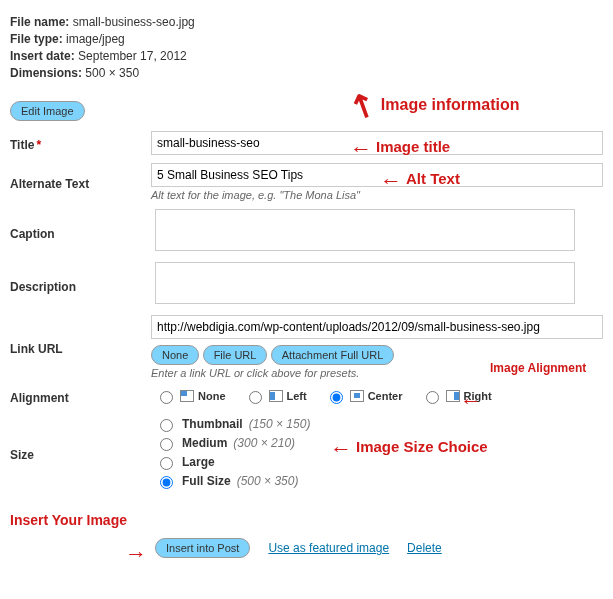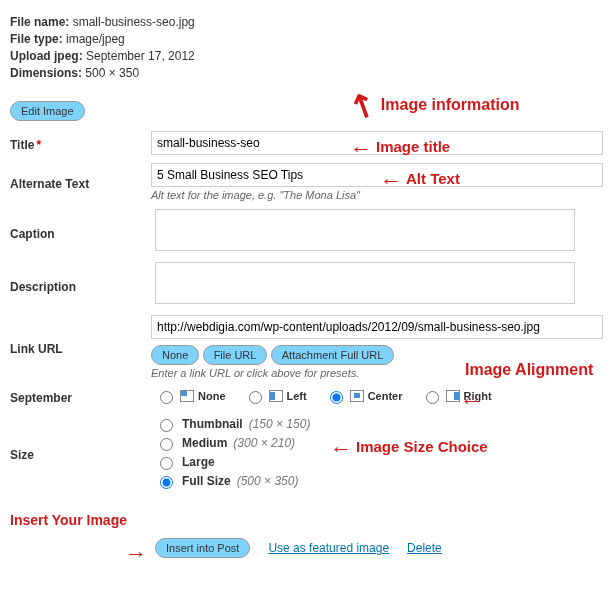--- a/index.html
+++ b/index.html
@@ -40,21 +40,21 @@
 </style>
 </head>
 <body>
 
 <div class="page">
 
   <div class="top">
     <div class="meta">
       <div class="meta-row"><b>File name:</b> <span>small-business-seo.jpg</span></div>
       <div class="meta-row"><b>File type:</b> <span>image/jpeg</span></div>
-      <div class="meta-row"><b>Upload jpeg:</b> <span>September 17, 2012</span></div>
+      <div class="meta-row"><b>Insert date:</b> <span>September 17, 2012</span></div>
       <div class="meta-row"><b>Dimensions:</b> <span>500 × 350</span></div>
     </div>
     <div class="ann-inline" style="top:78px;left:340px;font-size:16px">
       <span class="arrow" style="transform:rotate(25deg);font-size:32px">↖</span>
       <span>Image information</span>
     </div>
   </div>
 
   <div style="margin-top:18px">
     <span class="btn">Edit Image</span>
@@ -99,27 +99,27 @@
       <div class="flabel">Link URL</div>
       <div class="fcontrol">
         <input type="text" value="http://webdigia.com/wp-content/uploads/2012/09/small-business-seo.jpg" style="">
         <div class="btn-row">
           <span class="btn">None</span>
           <span class="btn">File URL</span>
           <span class="btn">Attachment Full URL</span>
         </div>
         <div class="help">Enter a link URL or click above for presets.</div>
       </div>
-      <div class="ann-inline" style="left:455px;top:46px;font-size:16px">
+      <div class="ann-inline" style="left:480px;top:46px;font-size:12px">
         <span>Image Alignment</span>
       </div>
     </div>
 
     <div class="frow">
-      <div class="flabel">September</div>
+      <div class="flabel">Alignment</div>
       <div class="fcontrol radio-row">
         <label>
             <input type="radio" name="al" style="">
             <span class="al-ico al-none"></span>
             <span>None</span>
           </label>
         <label>
             <input type="radio" name="al" style="">
             <span class="al-ico al-left"></span>
             <span>Left</span>

